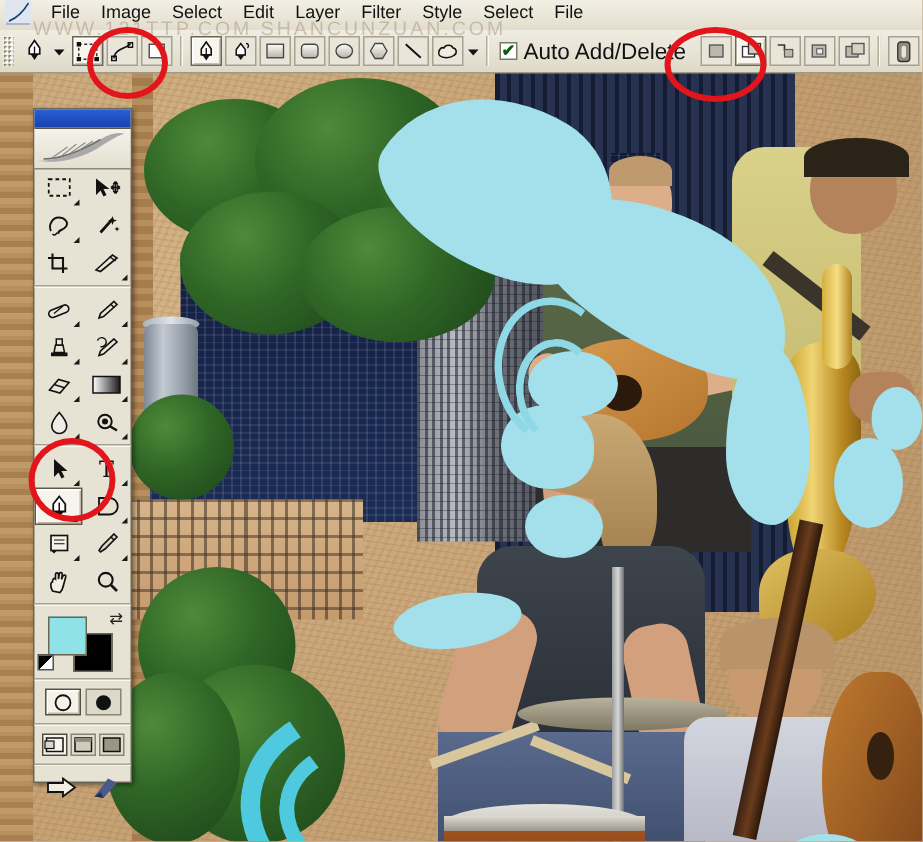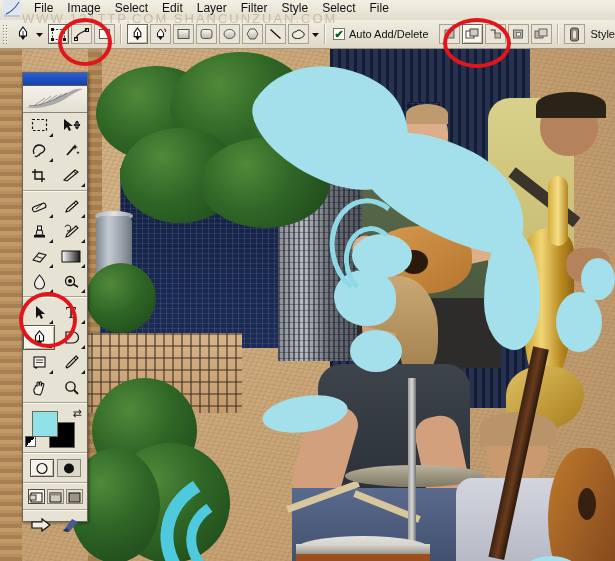--- a/index.html
+++ b/index.html
@@ -47,21 +47,21 @@
     box-shadow:inset 1px 1px 0 #fff,inset -1px -1px 0 #c8c3b0;
   }
   .ob-sep{width:1px;height:20px;background:#b3ae9c;border-right:1px solid #fbf9f0;margin:0 4px;flex:0 0 auto;}
   .ob-caret{width:10px;flex:0 0 auto;display:flex;align-items:center;justify-content:center;}
   .chk-wrap{display:flex;align-items:center;flex:0 0 auto;margin:0 3px;}
   .chkbox{
     width:12px;height:12px;border:1px solid #7d7767;background:#fff;
     display:flex;align-items:center;justify-content:center;margin-right:4px;box-sizing:border-box;
   }
   .chk-mark{font-size:11px;line-height:11px;color:#0a5c12;font-weight:bold;}
-  .ob-label{font-size:11px;color:#111;white-space:nowrap;}
+  .ob-label{font-size:15px;color:#111;white-space:nowrap;}
 
   
   .canvas{position:absolute;left:0;top:48px;width:615px;height:513px;overflow:hidden;z-index:5;
     background:#c9ad86;}
   .layer{position:absolute;}
 
   
   .bg-cork{left:0;top:0;width:615px;height:513px;
     background:
       repeating-linear-gradient(115deg, rgba(160,120,70,.16) 0 2px, rgba(0,0,0,0) 2px 5px),

